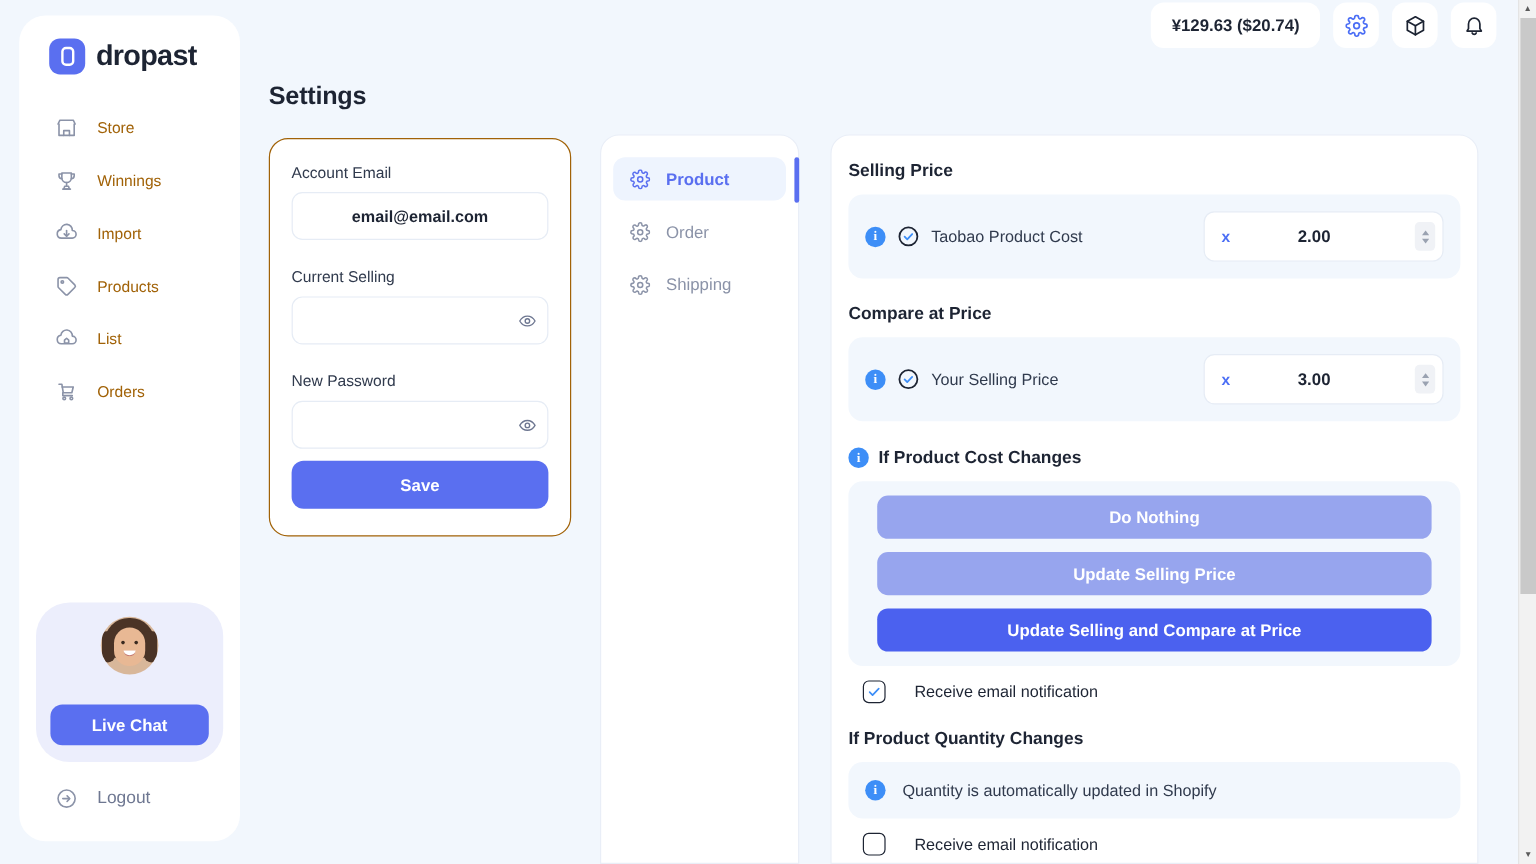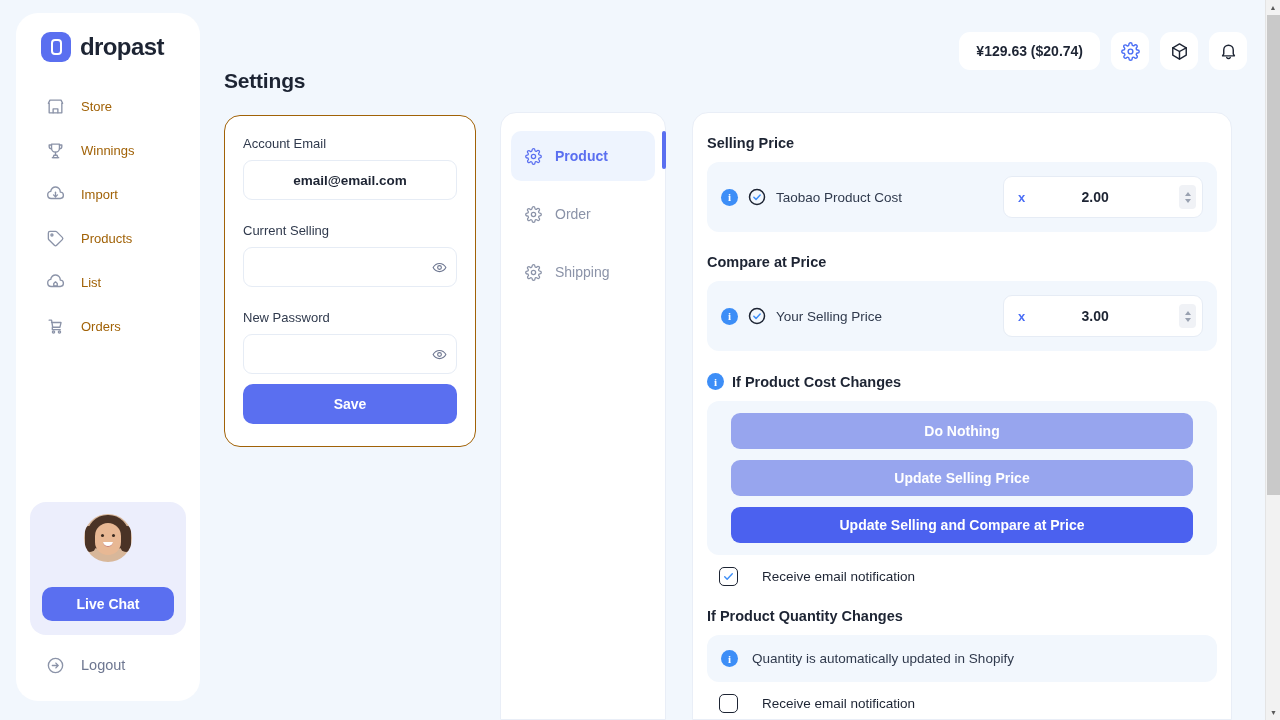--- a/index.html
+++ b/index.html
@@ -49,21 +49,21 @@
   .nav-item {
     display: flex; align-items: center; gap: 16px;
     height: 44px; padding-left: 30px;
     color: #a16207; font-size: 13px; cursor: pointer;
   }
   .nav-item .ico { width: 19px; height: 19px; display: block; flex: 0 0 19px; }
   .nav-item .ico svg { display: block; width: 19px; height: 19px; }
 
   .side-bottom { margin-top: auto; padding: 0 14px 14px; }
   .livechat-card {
-    background: #eceefc; border-radius: 16px; padding: 12px 12px 14px;
+    background: #eceefc; border-radius: 28px; padding: 12px 12px 14px;
     display: flex; flex-direction: column; align-items: center; gap: 25px;
   }
   .avatar {
     width: 48px; height: 48px; border-radius: 50%; overflow: hidden;
     background: #d8b79a; position: relative; flex: 0 0 48px;
   }
   .avatar .hair {
     position: absolute; left: 3px; top: 1px; width: 42px; height: 34px;
     background: #4a3326; border-radius: 21px 21px 14px 14px;
   }
@@ -87,21 +87,21 @@
   }
   .logout {
     display: flex; align-items: center; gap: 16px;
     height: 44px; padding-left: 16px; margin-top: 8px;
     color: #6e7791; font-size: 14.5px; cursor: pointer;
   }
   .logout .ico svg { display: block; width: 19px; height: 19px; }
 
   
   #topbar {
-    position: absolute; right: 33px; top: 32px;
+    position: absolute; right: 33px; top: 2px;
     display: flex; align-items: center; gap: 11px;
   }
   .balance-pill {
     height: 38px; padding: 0 17px; background: #ffffff; border-radius: 11px;
     display: flex; align-items: center; font-size: 14px; font-weight: 600;
     color: #1d2433; cursor: pointer;
   }
   .icon-btn {
     width: 38px; height: 38px; background: #ffffff; border-radius: 11px;
     display: flex; align-items: center; justify-content: center; cursor: pointer;
@@ -141,21 +141,21 @@
   }
 
   
   #settings-menu {
     position: absolute; left: 500px; top: 112px; width: 166px; height: 608px;
     background: #ffffff; border: 1px solid #e9eef7; border-radius: 16px 16px 0 0;
     padding: 18px 10px 0;
   }
   .menu-item {
     position: relative; display: flex; align-items: center; gap: 13px;
-    height: 50px; padding-left: 14px; border-radius: 10px;
+    height: 36px; padding-left: 14px; border-radius: 10px;
     font-size: 14px; color: #8b93a8; cursor: pointer; margin-bottom: 8px;
   }
   .menu-item svg { display: block; width: 17px; height: 17px; }
   .menu-item.active { background: #eef4fe; color: #5a6ff0; font-weight: 600; }
   .menu-item.active::after {
     content: ""; position: absolute; right: -11px; top: 0;
     width: 4px; height: 38px; background: #5a6ff0; border-radius: 3px;
   }
 
   

